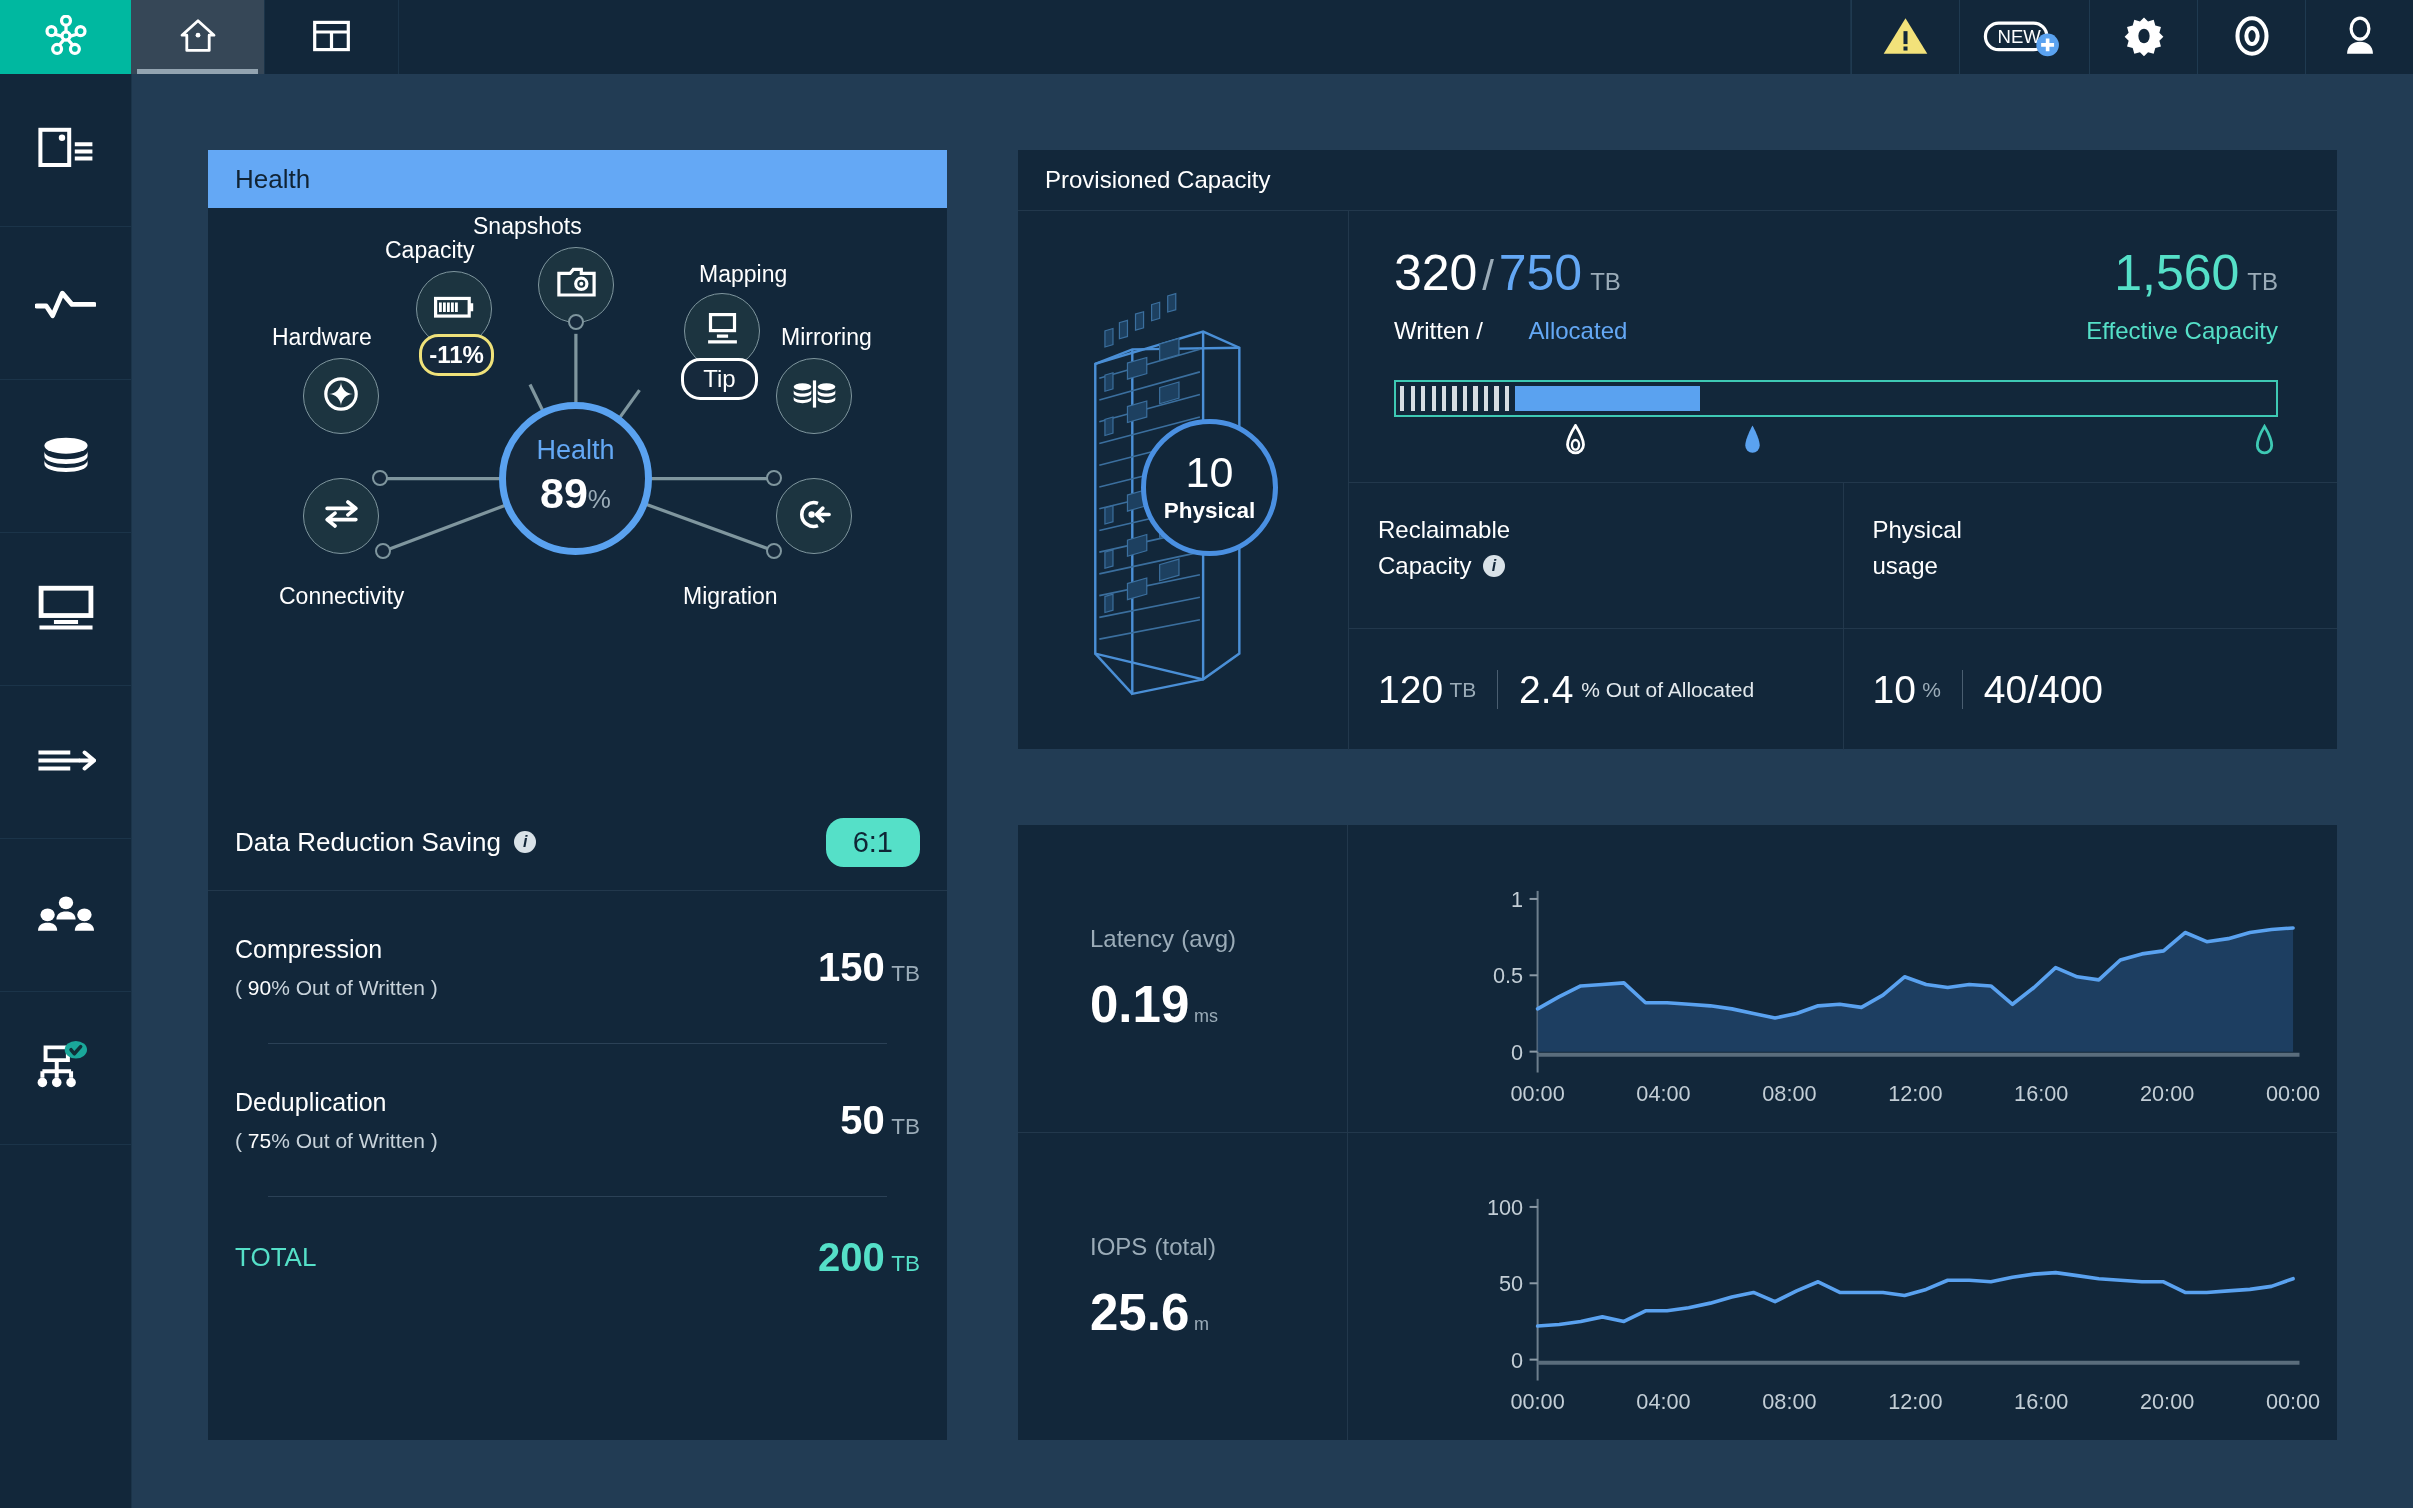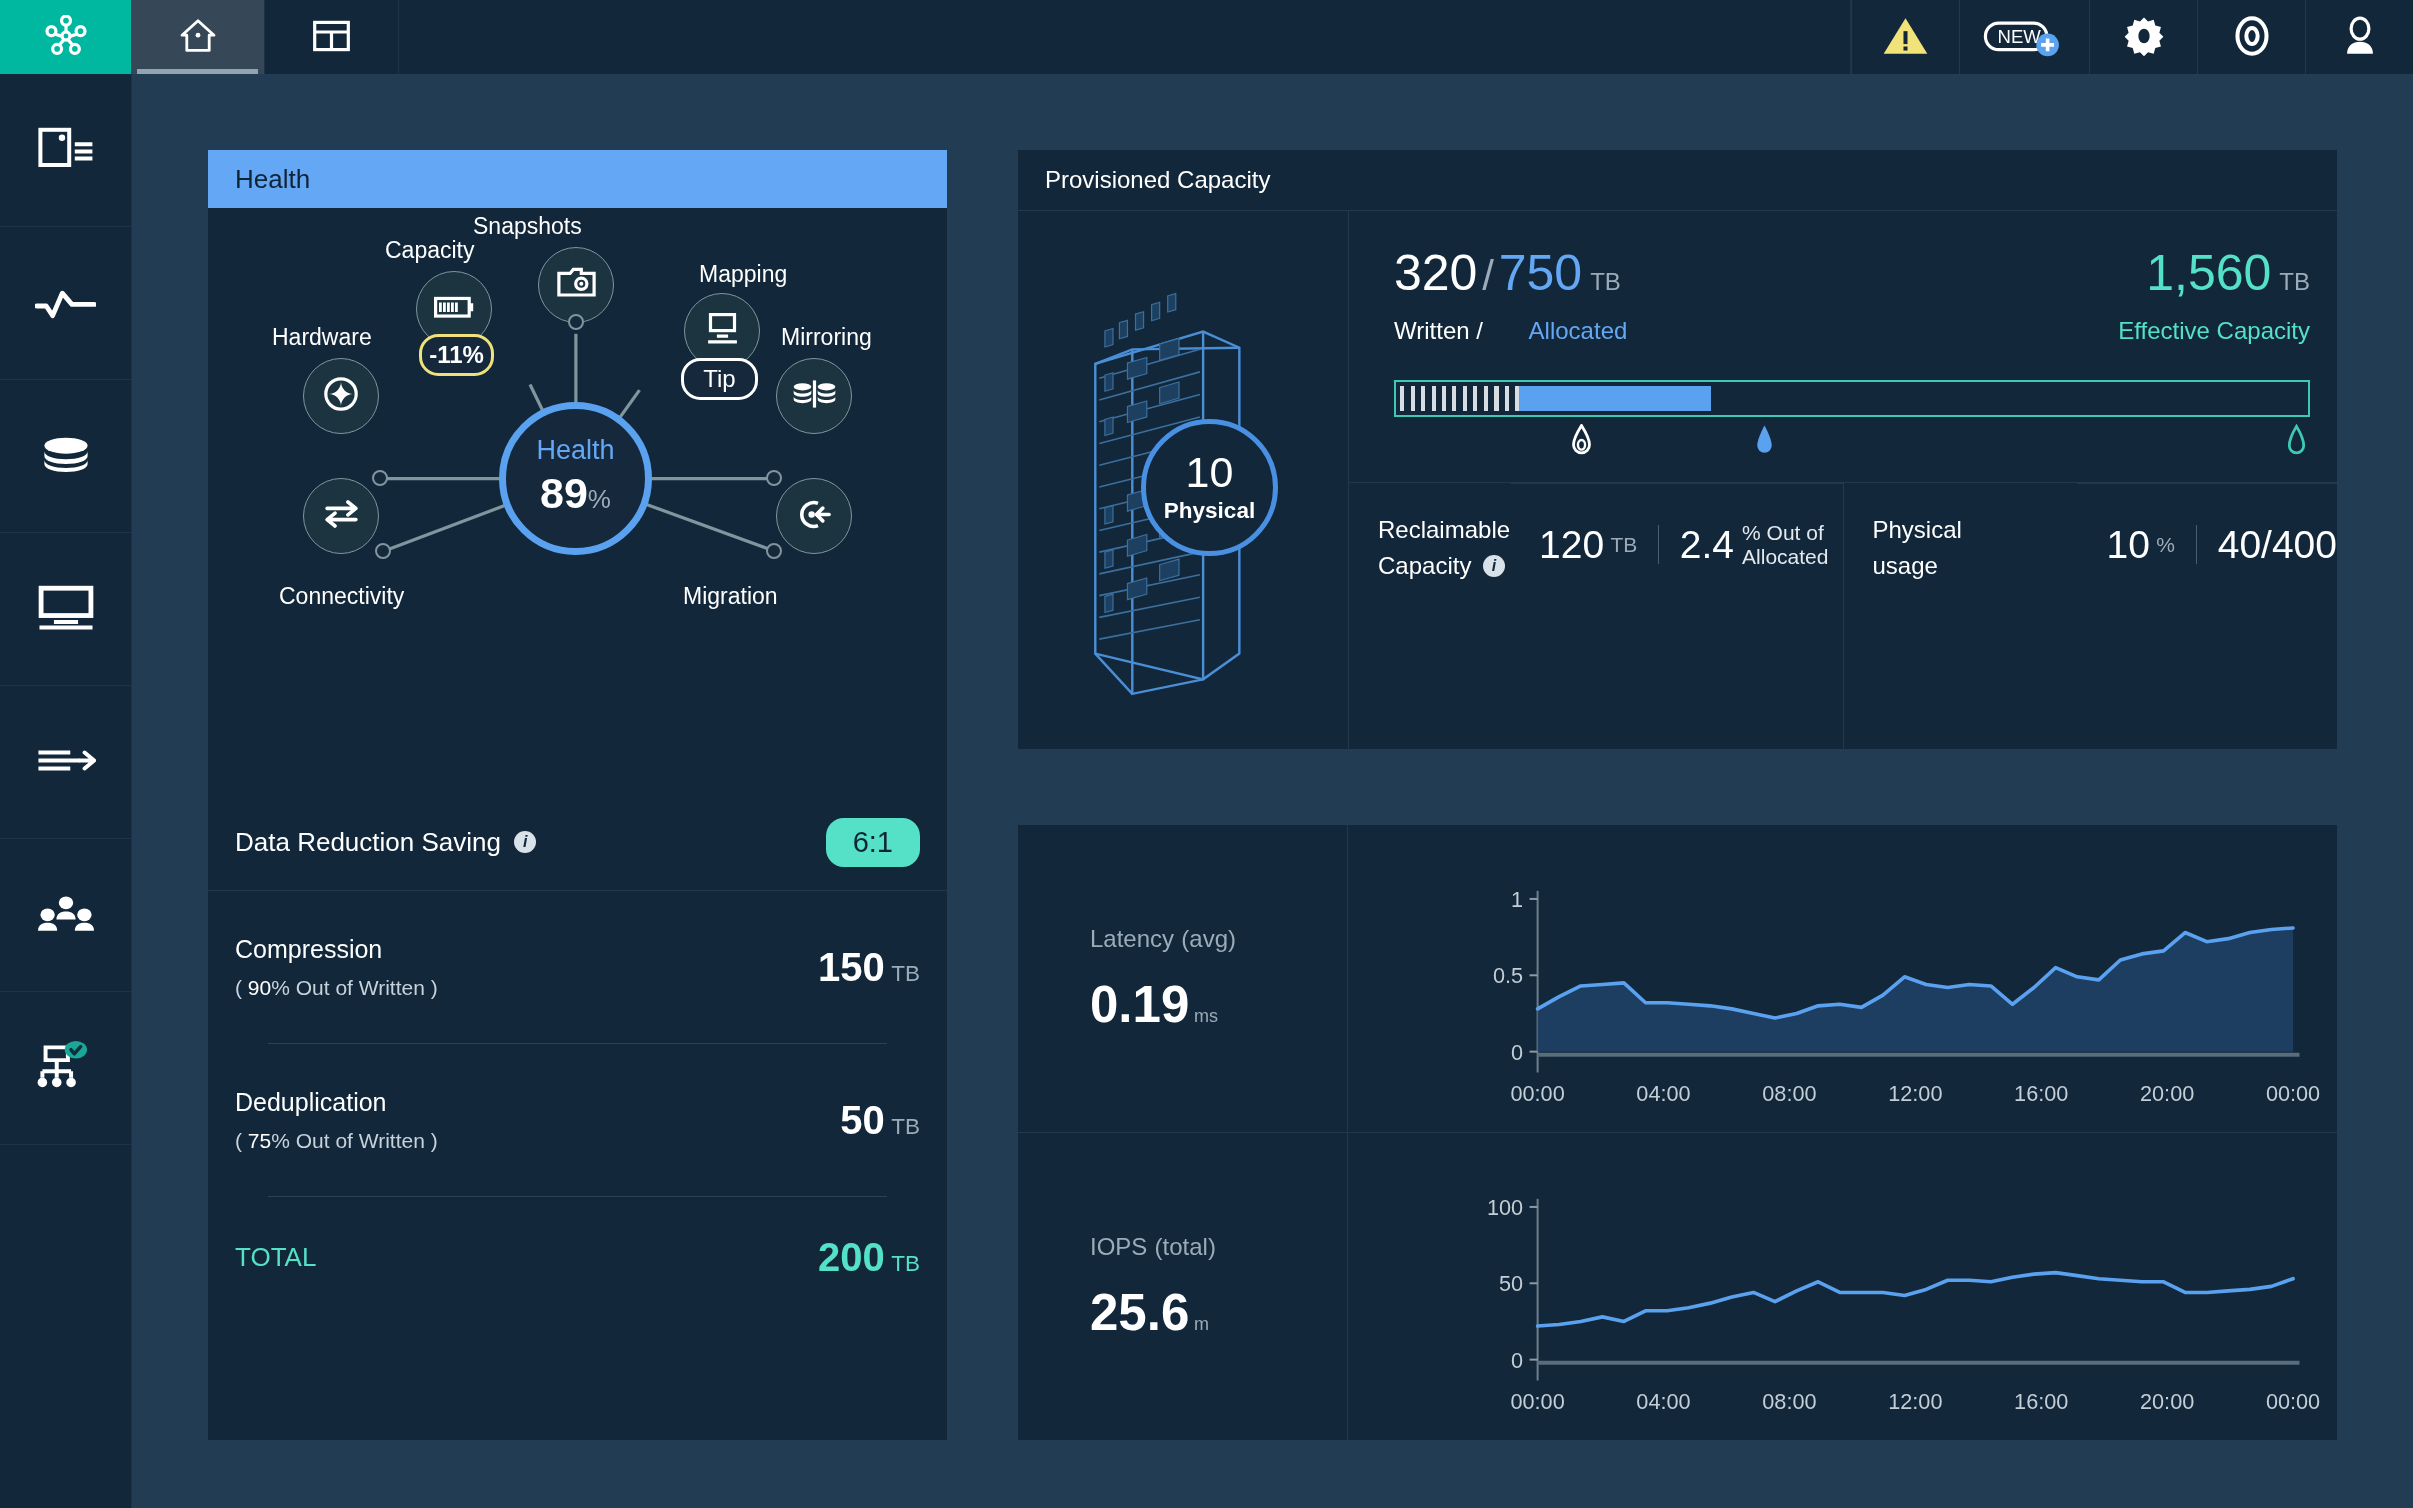--- a/index.html
+++ b/index.html
@@ -66,39 +66,39 @@
   .totalrow{display:flex;align-items:center;justify-content:space-between;padding:0 27px;height:121px;box-sizing:border-box;}
   .tlabel{font-size:26px;color:#55e0c8;}
   .tval{font-size:40px;color:#55e0c8;}
   .tval span{font-size:22.5px;color:#55e0c8;margin-left:6.4px;}
   .infoi{display:inline-flex;width:22.5px;height:22.5px;border-radius:50%;background:#d9e2e8;color:#12273a;font-size:16px;font-weight:bold;align-items:center;justify-content:center;font-style:italic;}
 
   
   .capbody{display:flex;height:539px;}
   .capleft{width:330px;border-right:0.8px solid #22384c;position:relative;}
   .capright{flex:1;display:flex;flex-direction:column;}
-  .capmain{height:272px;padding:37px 27px 0 45px;box-sizing:border-box;border-bottom:0.8px solid #22384c;position:relative;}
+  .capmain{height:272px;padding:37px 59px 0 45px;box-sizing:border-box;border-bottom:0.8px solid #22384c;position:relative;}
   .capnums{display:flex;justify-content:space-between;align-items:flex-start;}
   .bignum{font-size:50px;line-height:1;color:#fff;}
   .bignum .slash{color:#9bacb8;font-size:42px;margin:0 4.8px;}
   .bignum .alloc{color:#64a8f5;}
   .bignum .unit{font-size:24px;color:#9bacb8;margin-left:8px;}
   .sublabel{font-size:24px;margin-top:19.3px;color:#fff;}
   .sublabel .b{color:#64a8f5;margin-left:39px;}
   .eff .bignum{color:#55e0c8;}
   .eff .unit{color:#9bacb8;}
   .eff .sublabel{color:#55e0c8;text-align:right;}
   .capbar{margin-top:35px;height:37px;border:2.4px solid #3ec9b4;box-sizing:border-box;position:relative;}
   .hatch{position:absolute;left:4px;top:4px;bottom:4px;width:13.5%;
     background:repeating-linear-gradient(90deg,#d7dde2 0 4px,#12273a 4px 10.5px);}
   .barfill{position:absolute;top:4px;bottom:4px;background:#5aa2f0;}
   .drops{position:relative;height:40px;margin-top:6.4px;}
   .drop{position:absolute;top:0;width:21px;height:32px;}
   .capgrid{flex:1;display:flex;}
-  .capcell{flex:1;display:flex;flex-direction:row;}
+  .capcell{flex:1;display:flex;flex-direction:column;}
   .capcell + .capcell{border-left:0.8px solid #22384c;}
   .cch{padding:29px 0 0 29px;font-size:24px;color:#fff;line-height:1.5;flex:1;}
   .ccv{border-top:0.8px solid #22384c;padding:0 0 0 29px;display:flex;align-items:center;height:121px;font-size:39px;color:#fff;}
   .ccv .u{font-size:21px;color:#9bacb8;margin-left:6.4px;}
   .ccv .vsep{width:0.8px;height:39px;background:#4a5e70;margin:0 21px;}
   .ccv .sm{font-size:21px;color:#e3e9ed;margin-left:8px;}
 
   
   .perfrow{height:307px;display:flex;position:relative;}
   .perfrow + .perfrow{border-top:0.8px solid #22384c;}

